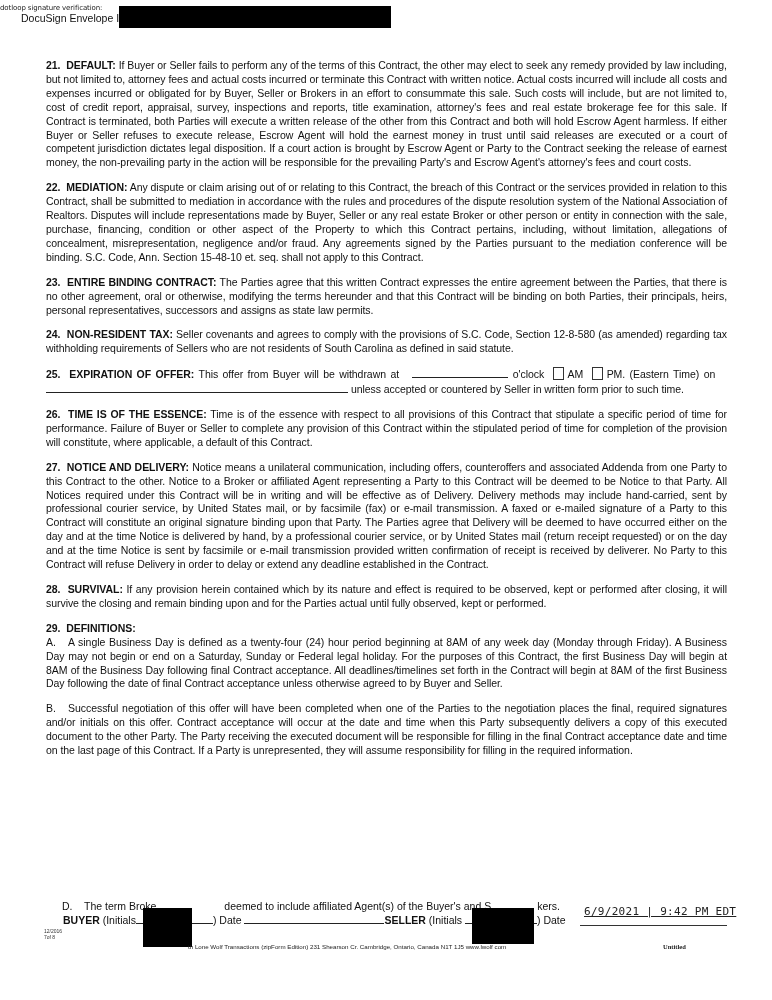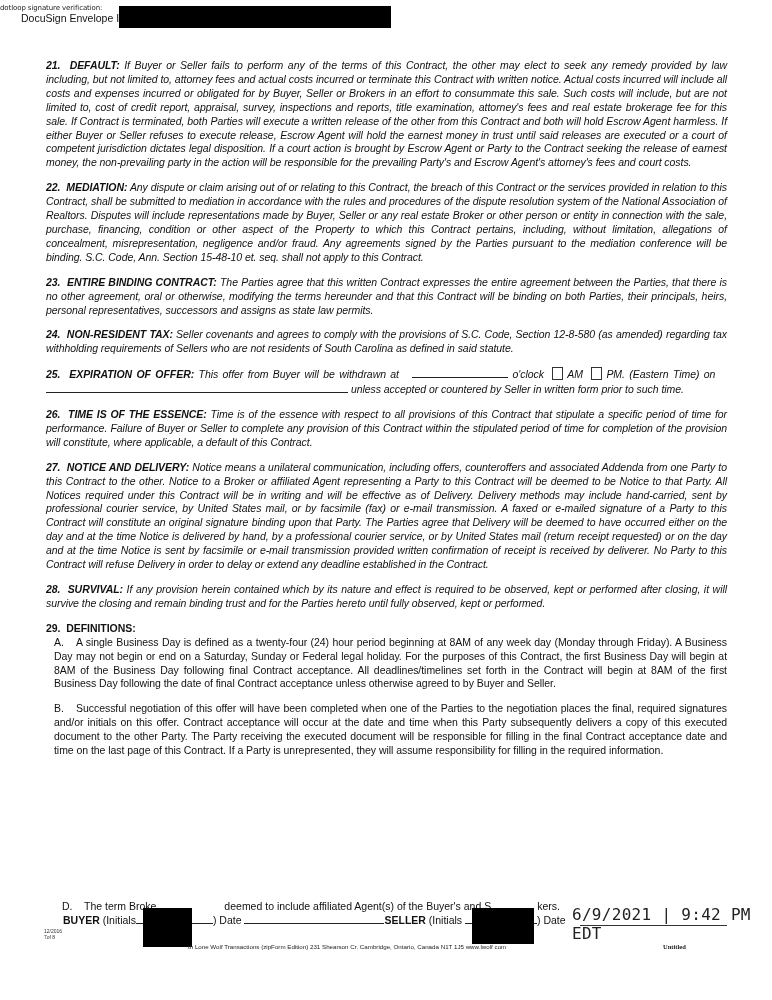--- a/index.html
+++ b/index.html
@@ -16,50 +16,50 @@
     font-family: "Liberation Sans", sans-serif; font-size: 10.5px; color: #111;
   }
   .hdr-redact {
     position: absolute; left: 119px; top: 6px; width: 272px; height: 22px; background: #000;
   }
   .content {
     position: absolute; left: 46px; top: 59px; width: 681px;
     font-size: 10.5px; line-height: 13.9px; text-align: justify;
     letter-spacing: -0.05px;
   }
-  .para { margin: 0 0 11px 0; font-style: italic; }
+  .para { margin: 0 0 11px 0; }
   .para b { font-weight: bold; }
   .blank { display: inline-block; border-bottom: 1px solid #222; vertical-align: baseline; height: 10px; }
   .cb {
     display: inline-block; width: 9px; height: 11px; border: 1px solid #333;
     vertical-align: -2px; margin: 0 4px 0 4px; background: #fff;
   }
-  .sub { margin: 0 0 11px 8px; }
+  .sub { margin: 0 0 11px 0; }
   .sub .lbl { display: inline-block; width: 22px; }
   .sigline {
     position: absolute; left: 63px; top: 913px; font-size: 10.5px; white-space: nowrap;
   }
   .sigline b { font-weight: bold; text-align: right; }
   .lineD {
     position: absolute; left: 46px; top: 900px; font-size: 10.5px; white-space: nowrap; padding-left: 16px;
   }
   .redact { position: absolute; background: #000; }
   .footer-date {
     position: absolute; left: 44px; top: 928px; font-size: 5px; line-height: 6px; color: #333;
   }
   .footer-addr {
     position: absolute; left: 188px; top: 943px; font-size: 6.2px; color: #222; white-space: nowrap;
   }
   .footer-untitled {
     position: absolute; left: 663px; top: 943px; font-family: "Liberation Serif", serif;
     font-size: 6.5px; font-weight: bold; color: #222;
   }
   .stamp {
-    position: absolute; left: 572px; top: 905px;
-    font-family: "DejaVu Sans Mono", monospace; font-size: 16px; color: #222; letter-spacing: 0.3px;
+    position: absolute; left: 584px; top: 905px;
+    font-family: "DejaVu Sans Mono", monospace; font-size: 11px; color: #222; letter-spacing: 0.3px; text-decoration: underline;
   }
   .stamp-line {
     position: absolute; left: 580px; top: 925px; width: 147px; border-top: 1px solid #333;
   }
 </style>
 </head>
 <body>
 
 <div class="hdr-small">dotloop signature verification:</div>
 <div class="hdr-big">DocuSign Envelope I</div>
@@ -112,21 +112,21 @@
 
   <p class="para">
     <b>27.</b>&nbsp;
     <b>NOTICE AND DELIVERY:</b>
     <span>Notice means a unilateral communication, including offers, counteroffers and associated Addenda from one Party to this Contract to the other. Notice to a Broker or affiliated Agent representing a Party to this Contract will be deemed to be Notice to that Party. All Notices required under this Contract will be in writing and will be effective as of Delivery. Delivery methods may include hand-carried, sent by professional courier service, by United States mail, or by facsimile (fax) or e-mail transmission. A faxed or e-mailed signature of a Party to this Contract will constitute an original signature binding upon that Party. The Parties agree that Delivery will be deemed to have occurred either on the day and at the time Notice is delivered by hand, by a professional courier service, or by United States mail (return receipt requested) or on the day and at the time Notice is sent by facsimile or e-mail transmission provided written confirmation of receipt is received by deliverer. No Party to this Contract will refuse Delivery in order to delay or extend any deadline established in the Contract.</span>
   </p>
 
   <p class="para">
     <b>28.</b>&nbsp;
     <b>SURVIVAL:</b>
-    <span>If any provision herein contained which by its nature and effect is required to be observed, kept or performed after closing, it will survive the closing and remain binding trust and for the Parties hereto until fully observed, kept or performed.</span>
+    <span>If any provision herein contained which by its nature and effect is required to be observed, kept or performed after closing, it will survive the closing and remain binding upon and for the Parties actual until fully observed, kept or performed.</span>
   </p>
 
   <div>
     <div style="margin:0;">
       <b>29.</b>&nbsp;
       <b>DEFINITIONS:</b>
     </div>
     <p class="sub">
       <span class="lbl">A.</span><span>A single Business Day is defined as a twenty-four (24) hour period beginning at 8AM of any week day (Monday through Friday). A Business Day may not begin or end on a Saturday, Sunday or Federal legal holiday. For the purposes of this Contract, the first Business Day will begin at 8AM of the Business Day following final Contract acceptance. All deadlines/timelines set forth in the Contract will begin at 8AM of the first Business Day following the date of final Contract acceptance unless otherwise agreed to by Buyer and Seller.</span>
     </p>

